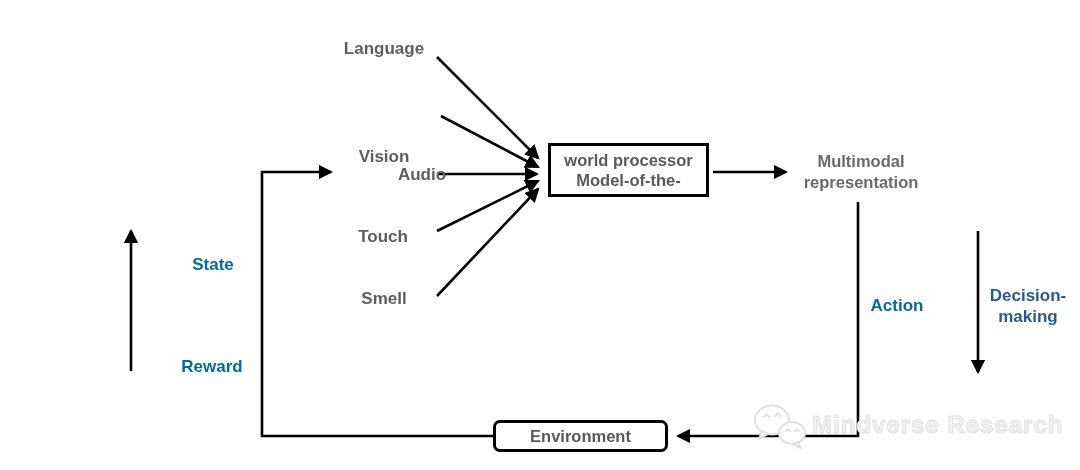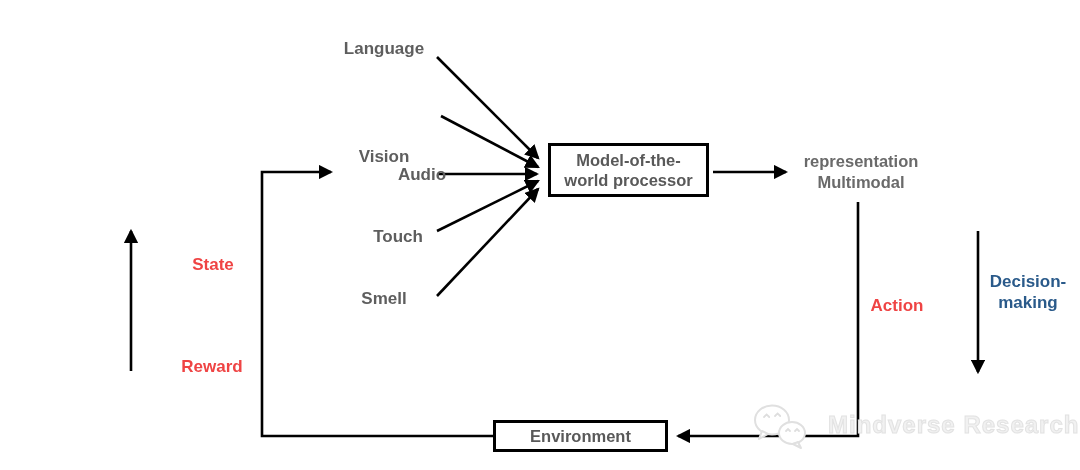--- a/index.html
+++ b/index.html
@@ -24,21 +24,21 @@
     position: absolute;
     font-weight: bold;
     font-size: 17px;
     color: #5e5e5e;
     white-space: nowrap;
     transform: translate(-50%, -50%);
     text-align: center;
     line-height: 21px;
   }
   .label.blue { color: #2a5a8a; }
-  .label.red  { color: #ef4444; }
+  .label.red  { color: #0369a1; }
   .label.gray { color: #6a6a6a; }
 
   .node-box {
     position: absolute;
     border: 3px solid #000000;
     background: #ffffff;
     display: flex;
     align-items: center;
     justify-content: center;
     text-align: center;
@@ -46,38 +46,38 @@
     font-size: 16.5px;
     line-height: 20px;
     color: #595959;
   }
   .processor-box {
     left: 548px; top: 143px;
     width: 161px; height: 54px;
   }
   .environment-box {
     left: 493px; top: 420px;
-    width: 175px; height: 32px;
+    width: 175px; height: 32px; border-radius: 7px;
   }
 
   .watermark {
     position: absolute;
     left: 752px; top: 400px;
     display: flex;
     align-items: center;
     pointer-events: none;
   }
   .watermark-text {
     font-size: 24px;
     font-weight: bold;
     letter-spacing: 1px;
     color: #f1f1f1;
     -webkit-text-stroke: 1px #e2e2e2;
     white-space: nowrap;
-    margin-left: 20px;
+    margin-left: 4px;
   }
 </style>
 </head>
 <body>
 
 <div class="canvas">
 
   <svg class="lines" viewBox="0 0 1080 470">
     <defs>
       <marker id="arrow" viewBox="0 0 10 10" refX="8.5" refY="5" markerWidth="5.6" markerHeight="5.6" orient="auto-start-reverse">
@@ -100,47 +100,47 @@
     <path d="M 493 436 L 262 436 L 262 172 L 331 172" stroke="#000000" stroke-width="2.6" fill="none" marker-end="url(#arrow)"></path>
 
     <line x1="131" y1="371" x2="131" y2="231" stroke="#000000" stroke-width="2.6" marker-end="url(#arrow)"></line>
 
     <line x1="978" y1="231" x2="978" y2="372" stroke="#000000" stroke-width="2.6" marker-end="url(#arrow)"></line>
   </svg>
 
   <div class="label" style="left:384px; top:48px;">Language</div>
   <div class="label" style="left:384px; top:112px;margin-top:44px;">Vision</div>
   <div class="label" style="left:382px; top:174px;margin-left:40px;">Audio</div>
-  <div class="label" style="left:398px; top:236px;">Touch</div>
+  <div class="label" style="left:383px; top:236px;">Touch</div>
   <div class="label" style="left:384px; top:298px;">Smell</div>
 
   <div class="node-box processor-box">
     <div>
+      <div>world processor</div>
       <div>Model-of-the-</div>
-      <div>world processor</div>
     </div>
   </div>
 
   <div class="label gray" style="left:861px; top:172px; font-size:16.5px;">
+    <div>Multimodal</div>
     <div>representation</div>
-    <div>Multimodal</div>
   </div>
 
   <div class="node-box environment-box">
     <div>Environment</div>
   </div>
 
 
   <div class="label red" style="left:213px; top:264px;">State</div>
 
   <div class="label red" style="left:212px; top:346px;margin-top:20px;">Reward</div>
 
   <div class="label red" style="left:897px; top:305px;">Action</div>
 
-  <div class="label blue" style="left:1028px; top:292px;">
+  <div class="label blue" style="left:1028px; top:306px;">
     <div>Decision-</div>
     <div>making</div>
   </div>
 
   <div class="watermark">
     <svg width="56" height="50" viewBox="0 0 56 50">
       <g fill="#ffffff" stroke="#e0e0e0" stroke-width="2">
         <ellipse cx="20" cy="20" rx="17" ry="14.5"></ellipse>
         <path d="M 10 31 L 7 39 L 16 34 Z" stroke-linejoin="round"></path>
         <ellipse cx="40" cy="33" rx="13" ry="11"></ellipse>

